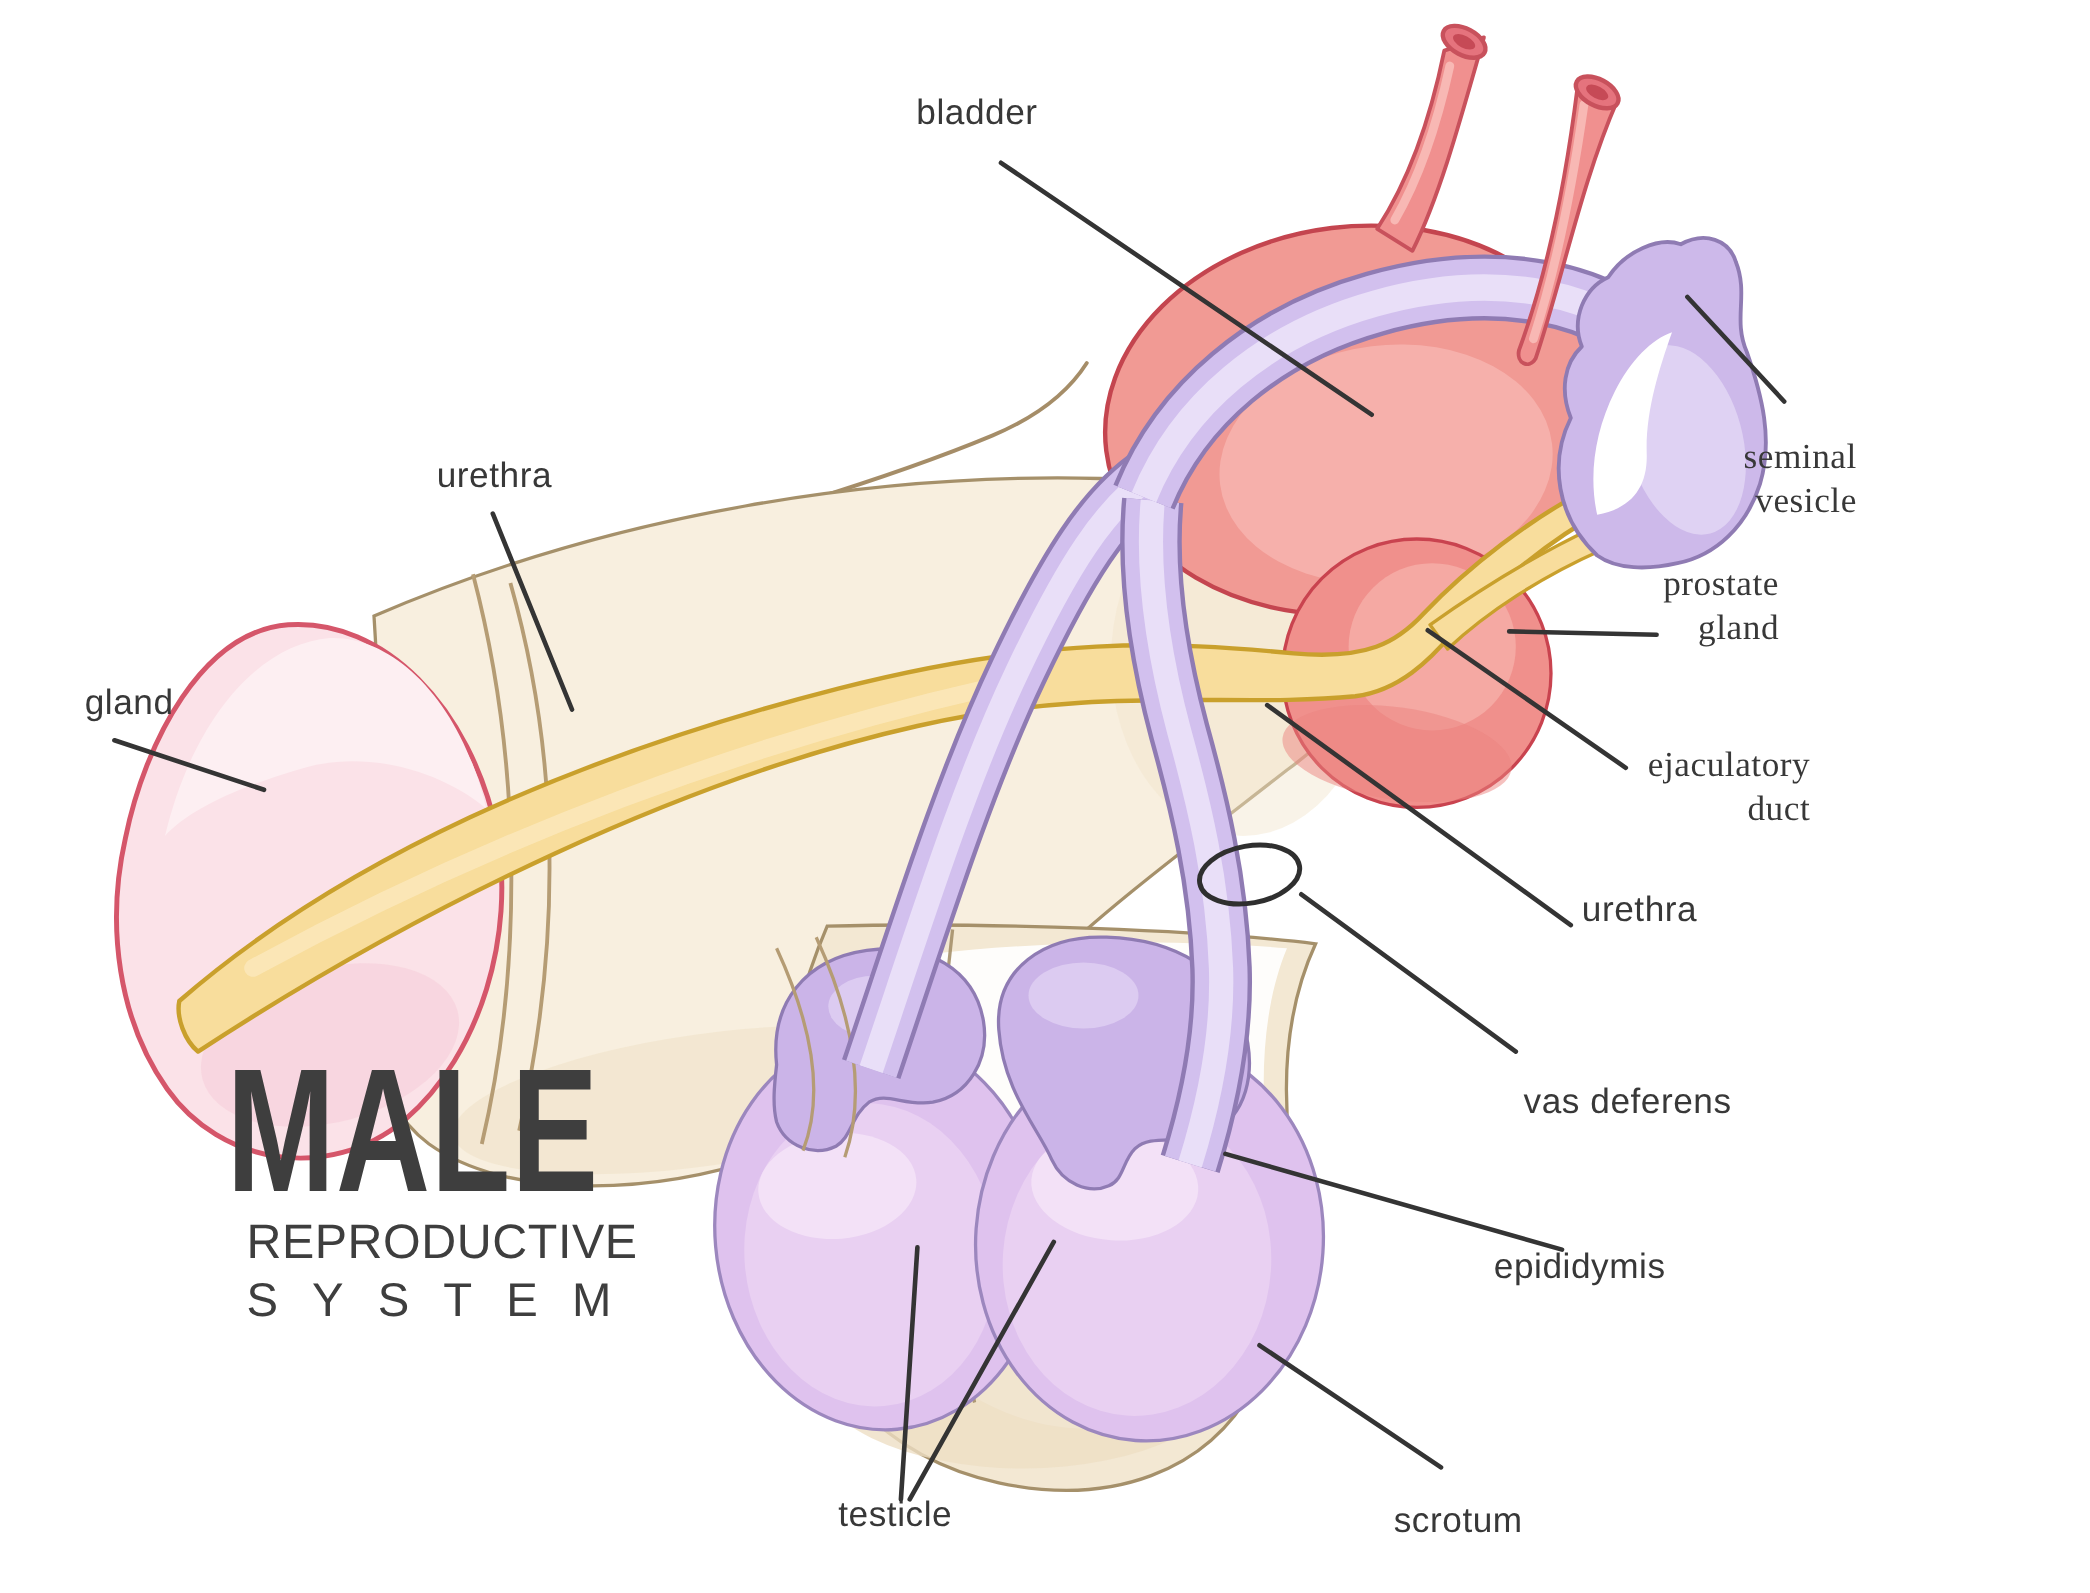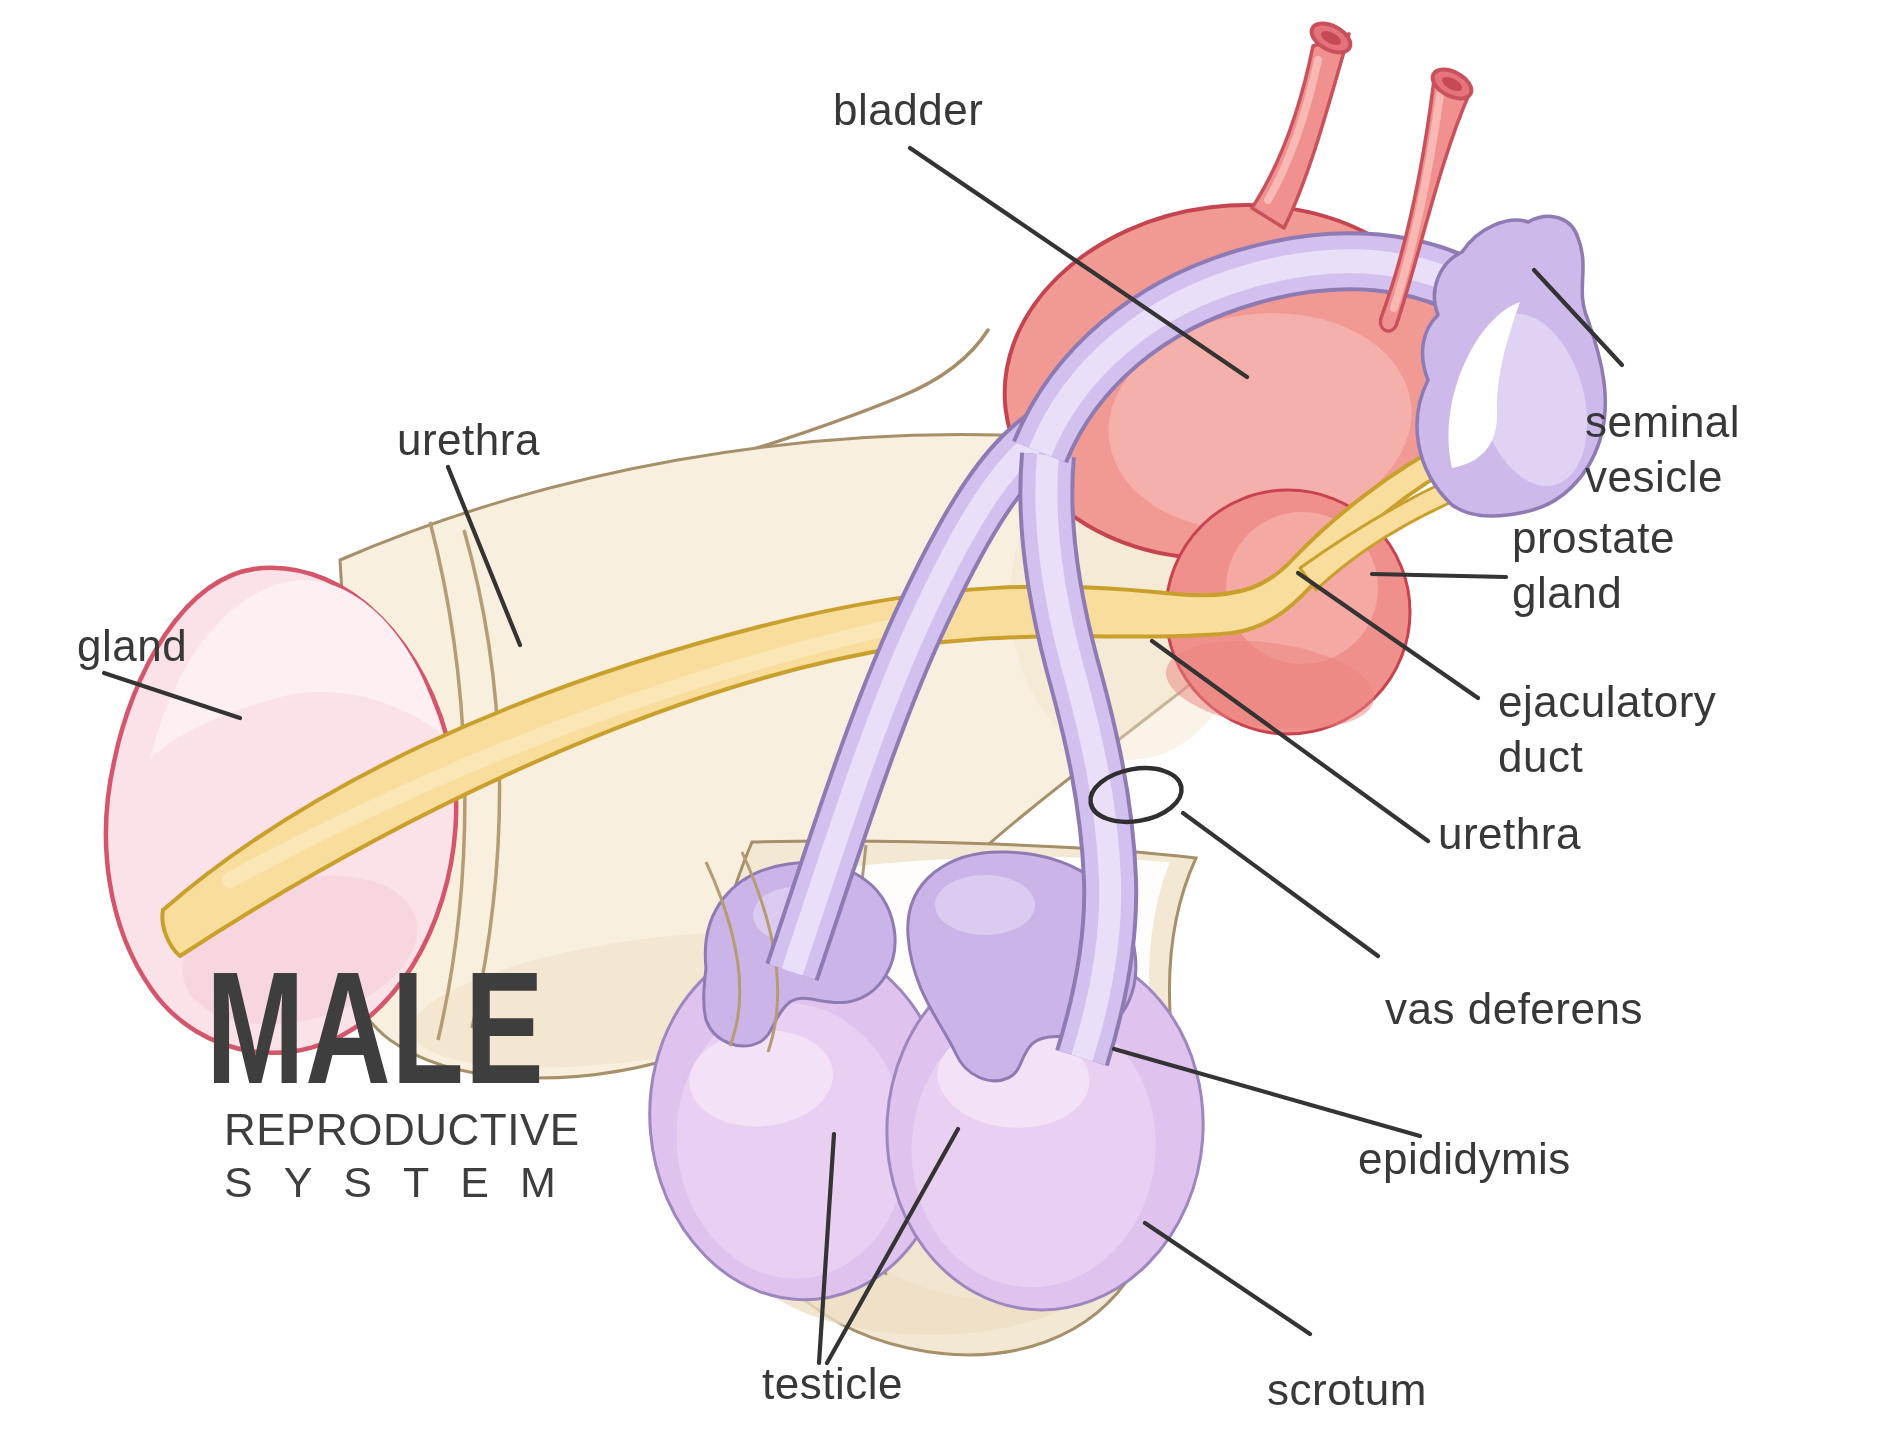--- a/index.html
+++ b/index.html
@@ -3,24 +3,24 @@
 <meta charset="utf-8">
 <style>
   html,body{margin:0;padding:0;background:#fff;}
   #stage{
     position:relative;width:1900px;height:1448px;overflow:hidden;
     background:var(--background,#fff);
     font-family:"Liberation Sans",sans-serif;
   }
   #anatomy{position:absolute;left:0;top:0;}
   .label{
-    position:absolute;font-size:44px;color:var(--label_text,#383838);
+    position:absolute;font-size:32px;color:var(--label_text,#383838);
     line-height:1.25;white-space:pre-line;letter-spacing:.5px;
   }
-  .label.center{text-align:left;}
+  .label.center{text-align:right;font-family:Liberation Serif, serif;}
   .title-line{position:absolute;color:var(--title_text,#3e3e3e);line-height:1;}
   #title-male{left:206px;top:948px;font-size:160px;font-weight:bold;
     transform:scaleX(.74);transform-origin:left top;letter-spacing:1px;}
   #title-repro{left:224px;top:1108px;font-size:44px;letter-spacing:.5px;}
   #title-system{left:224px;top:1161px;font-size:43px;letter-spacing:31px;}
   .leader{stroke:var(--leader_line,#343434);stroke-width:4.2;fill:none;stroke-linecap:round;}
 </style>
 </head>
 <body>
 

